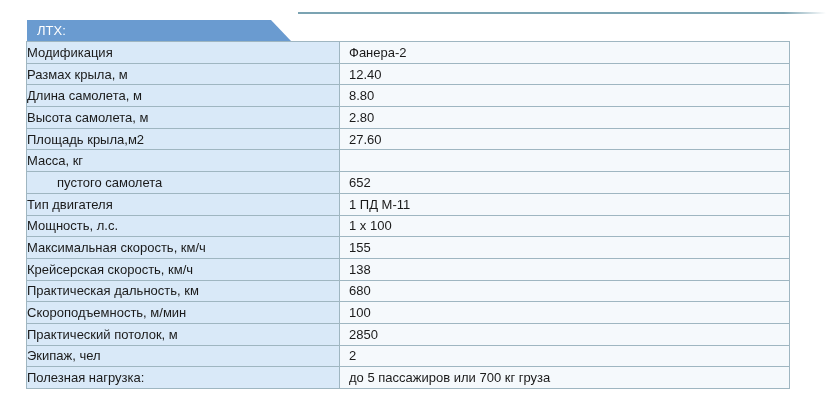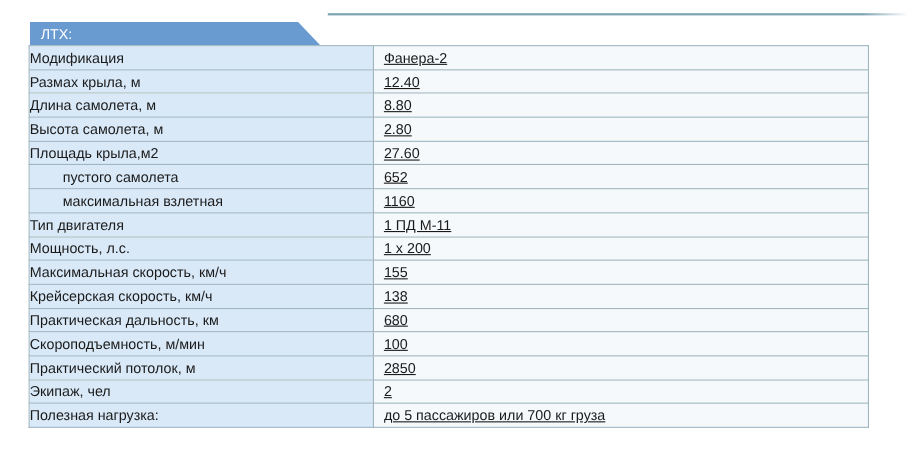--- a/index.html
+++ b/index.html
@@ -56,21 +56,20 @@
     width:313px;
     background:var(--label-bg);
     padding-left:0;
   }
   .spec-table td.label.indent{
     padding-left:30px;
   }
   .spec-table td.value{
     background:var(--value-bg);
     padding-left:9px;
-    text-decoration:underline;
   }
 </style>
 </head>
 <body>
 
 <div class="top-rule"></div>
 
 <div class="ltx-tab">ЛТХ:</div>
 
 <table class="spec-table">
@@ -89,34 +88,34 @@
       </tr>
       <tr>
         <td class="label">Высота самолета, м</td>
         <td class="value">2.80</td>
       </tr>
       <tr>
         <td class="label">Площадь крыла,м2</td>
         <td class="value">27.60</td>
       </tr>
       <tr>
+        <td class="label">Масса, кг</td>
+        <td class="value"></td>
+      </tr>
+      <tr>
         <td class="label indent">пустого самолета</td>
         <td class="value">652</td>
-      </tr>
-      <tr>
-        <td class="label indent">максимальная взлетная</td>
-        <td class="value">1160</td>
       </tr>
       <tr>
         <td class="label">Тип двигателя</td>
         <td class="value">1 ПД М-11</td>
       </tr>
       <tr>
         <td class="label">Мощность, л.с.</td>
-        <td class="value">1 х 200</td>
+        <td class="value">1 х 100</td>
       </tr>
       <tr>
         <td class="label">Максимальная скорость, км/ч</td>
         <td class="value">155</td>
       </tr>
       <tr>
         <td class="label">Крейсерская скорость, км/ч</td>
         <td class="value">138</td>
       </tr>
       <tr>

